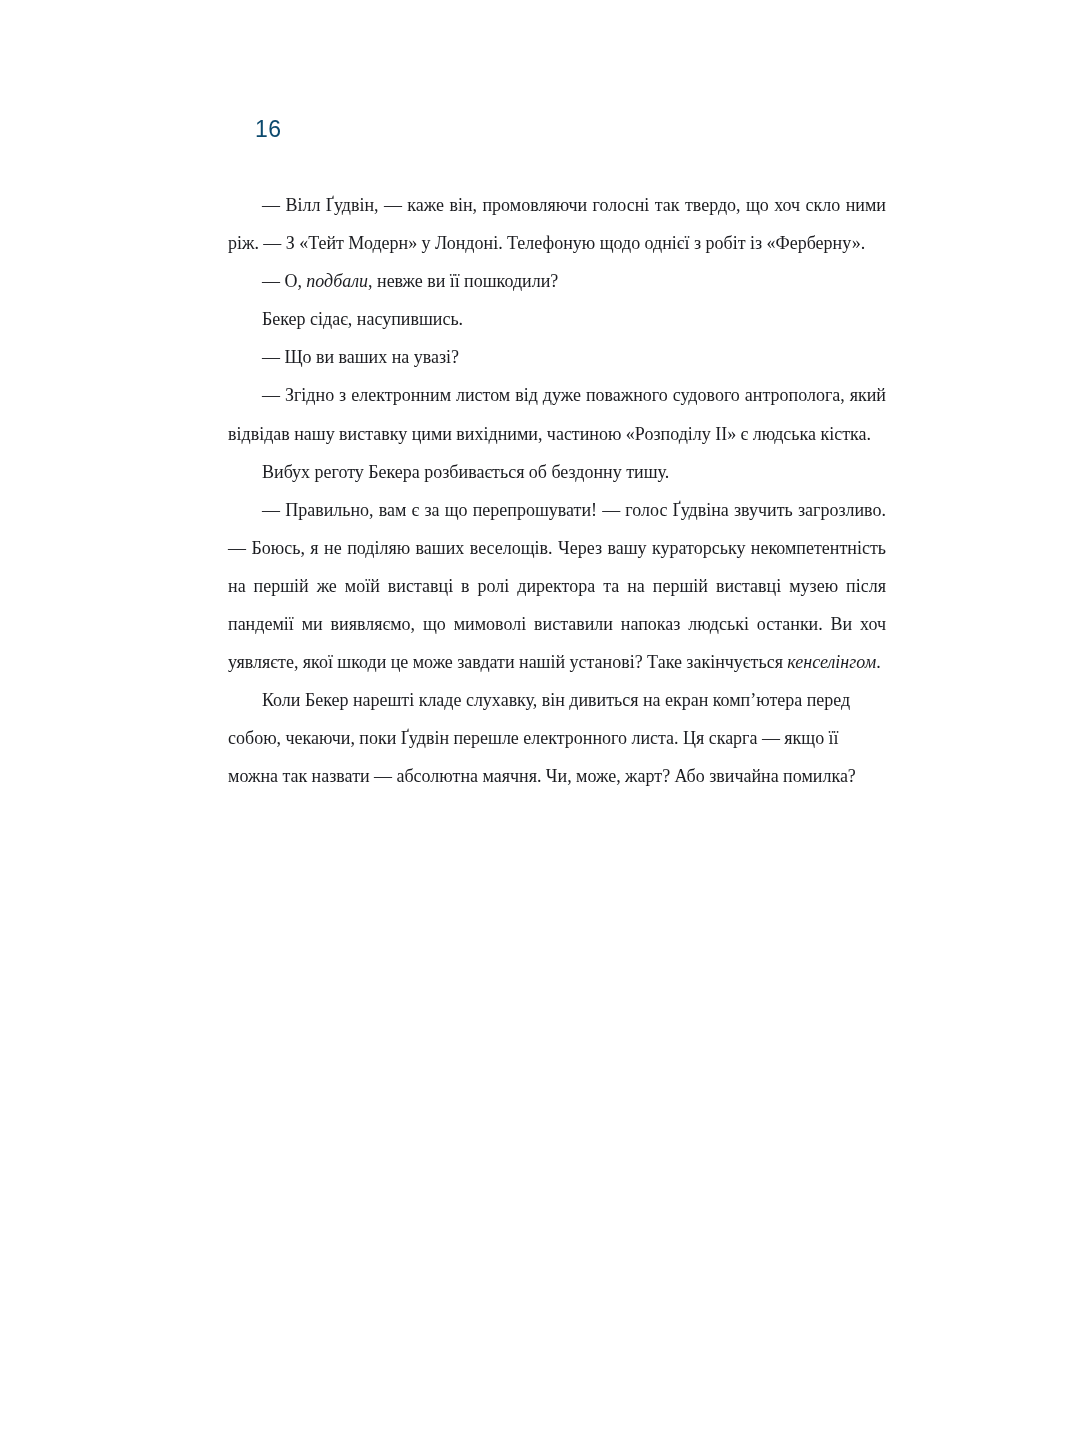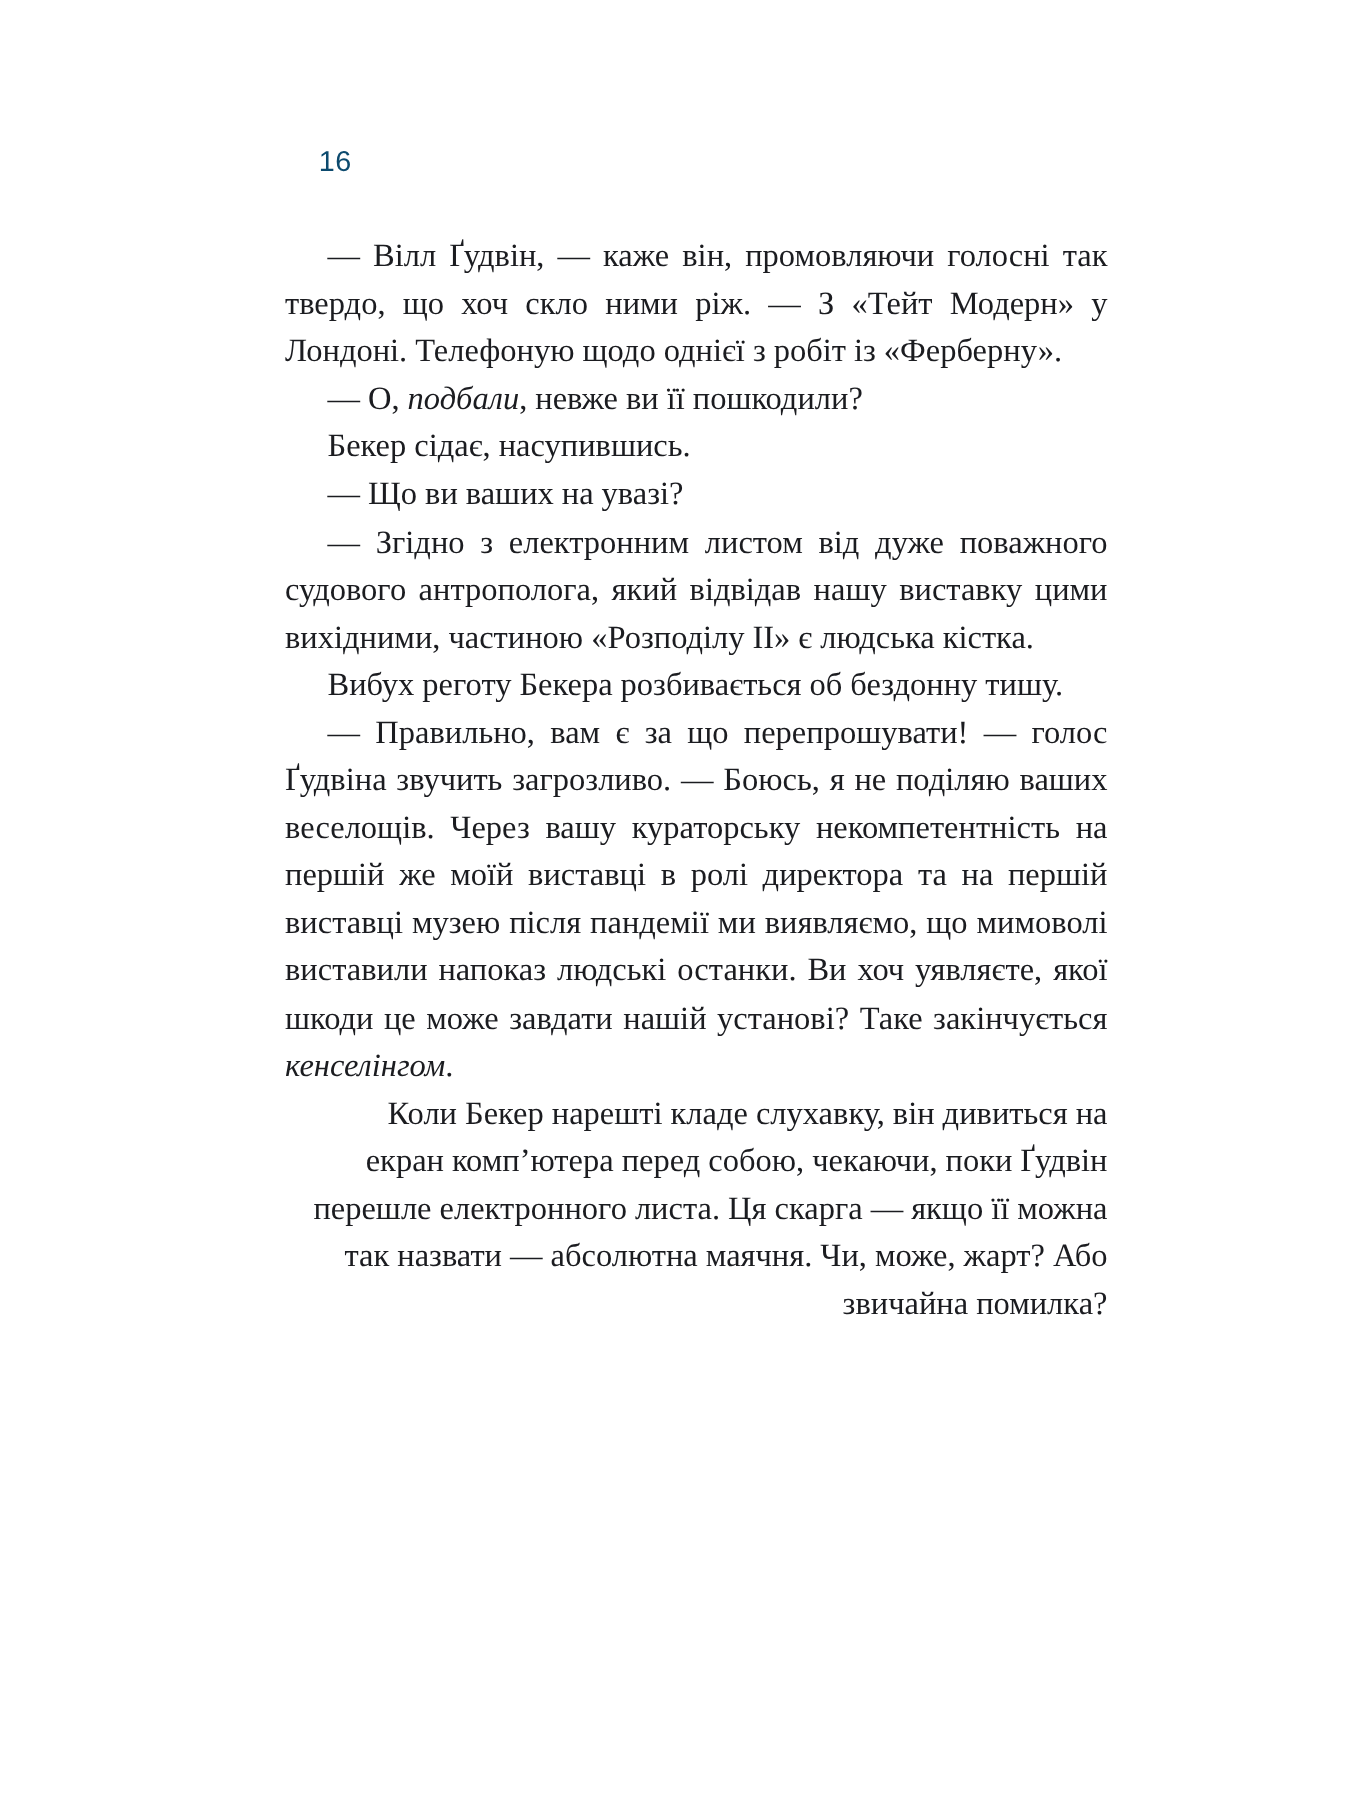--- a/index.html
+++ b/index.html
@@ -41,32 +41,32 @@
 
   .textblock {
     position: absolute;
     left: 228px;
     top: 186px;
     width: 658px;
   }
 
   p.para {
     margin: 0;
-    font-size: 26px;
+    font-size: 18px;
     line-height: 38.1px;
     text-align: justify;
     text-justify: inter-word;
     text-indent: 34px;
     color: #1b1c20;
     word-spacing: -0.1px;
     hyphens: none;
   }
 
   p.para:last-child {
-    text-align: right;
+    text-align: left;
   }
 
   .it {
     font-style: italic;
   }
 </style>
 </head>
 <body>
 
 <div class="page">

